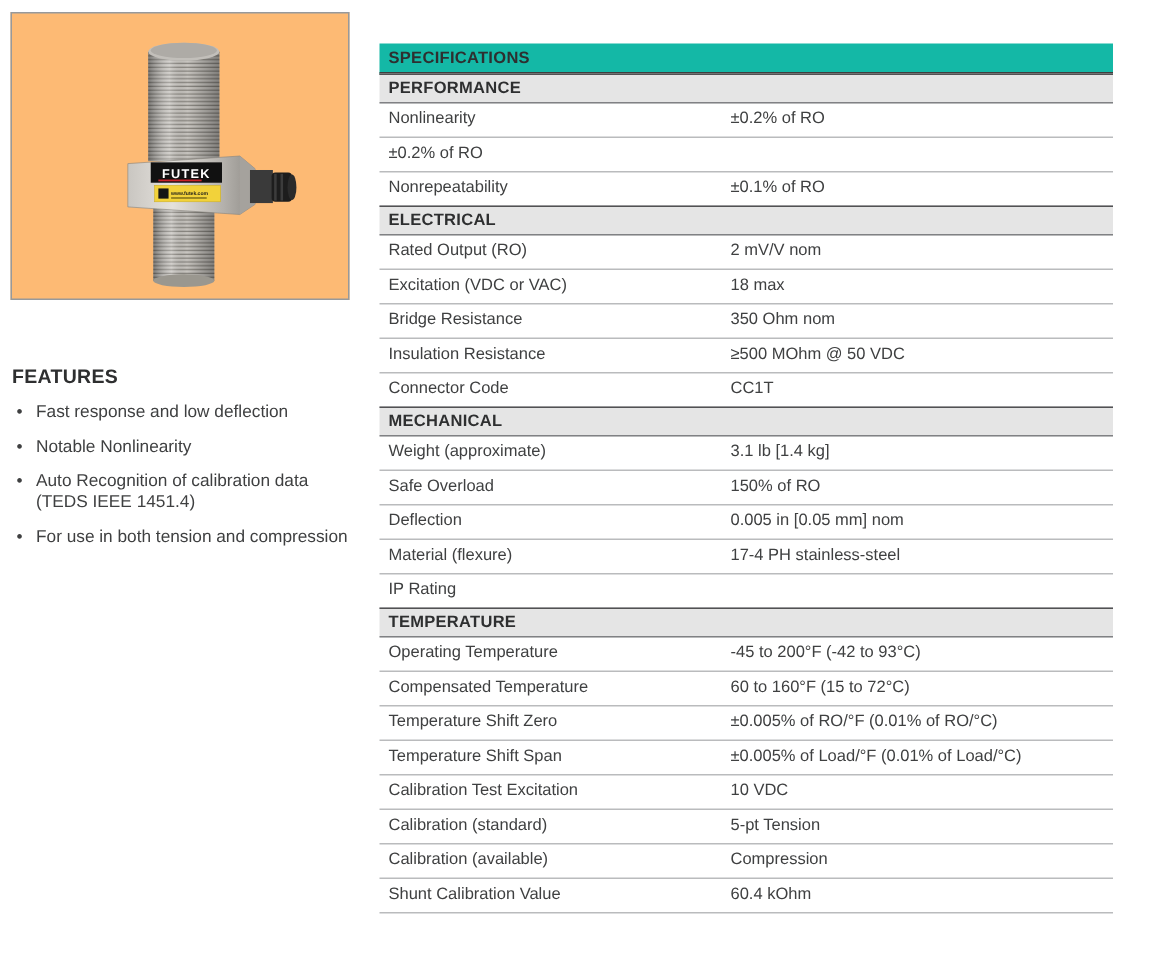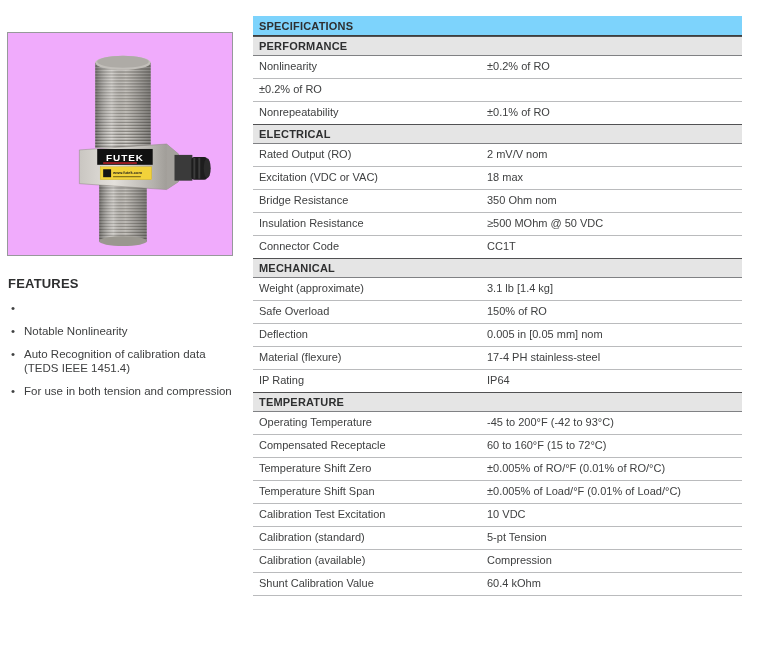--- a/index.html
+++ b/index.html
@@ -11,39 +11,37 @@
     background: #ffffff;
     font-family: "Liberation Sans", sans-serif;
     color: #3f4041;
     overflow: hidden;
   }
 
   
   .product-box {
     position: absolute;
     left: 7px; top: 8px;
-    width: 226px; height: 224px;
+    width: 226px; height: 192px;
     border: 1px solid #97999b;
-    background: #f0abfc;
-    margin-top: 24px;
+    background: #fdba74;
   }
   .product-box svg { display: block; width: 100%; height: 100%; }
 
   .features {
     position: absolute;
     left: 8px; top: 243px;
     width: 238px;
   }
   .features-title {
     font-size: 13px;
     font-weight: bold;
     color: #2e2f30;
     letter-spacing: 0.2px;
     margin-bottom: 10px;
-    margin-top: 33px;
   }
   .features ul { list-style: none; }
   .features li {
     display: flex;
     font-size: 11.5px;
     line-height: 14px;
     margin-bottom: 9px;
     color: #3f4041;
   }
   .features .bullet {
@@ -54,27 +52,28 @@
   }
   .features .feat-text { white-space: pre-line; }
 
   
   .table-col {
     position: absolute;
     left: 253px; top: 16px;
     width: 489px;
   }
   .spec-title {
-    background: #7dd3fc;
+    background: #14b8a6;
     border-bottom: 2px solid #3e3e3e;
     font-size: 11px;
     font-weight: bold;
     color: #2e2f30;
     letter-spacing: 0.2px;
     padding: 4px 6px 3px 6px;
+    margin-top: 13px;
   }
   .sec-header {
     background: #e5e5e5;
     border-top: 1px solid #515153;
     border-bottom: 1px solid #808184;
     margin-top: -1px;
     font-size: 11px;
     font-weight: bold;
     color: #2e2f30;
     letter-spacing: 0.2px;
@@ -157,20 +156,21 @@
         <rect x="106" y="144.5" width="28" height="1" fill="#6b5c12"></rect>
       </g>
     </svg>
   </div>
 
   <div class="features">
     <div class="features-title">FEATURES</div>
     <ul id="features-list">
         <li>
           <span class="bullet">•</span>
+          <span class="feat-text">Fast response and low deflection</span>
         </li>
         <li>
           <span class="bullet">•</span>
           <span class="feat-text">Notable Nonlinearity</span>
         </li>
         <li>
           <span class="bullet">•</span>
           <span class="feat-text">Auto Recognition of calibration data
 (TEDS IEEE 1451.4)</span>
         </li>
@@ -234,31 +234,30 @@
           <div class="spec-row">
             <div class="spec-label">Deflection</div>
             <div class="spec-value">0.005 in [0.05 mm] nom</div>
           </div>
           <div class="spec-row">
             <div class="spec-label">Material (flexure)</div>
             <div class="spec-value">17-4 PH stainless-steel</div>
           </div>
           <div class="spec-row">
             <div class="spec-label">IP Rating</div>
-            <div class="spec-value">IP64</div>
           </div>
         </div>
         <div class="section">
           <div class="sec-header">TEMPERATURE</div>
           <div class="spec-row">
             <div class="spec-label">Operating Temperature</div>
             <div class="spec-value">-45 to 200°F (-42 to 93°C)</div>
           </div>
           <div class="spec-row">
-            <div class="spec-label">Compensated Receptacle</div>
+            <div class="spec-label">Compensated Temperature</div>
             <div class="spec-value">60 to 160°F (15 to 72°C)</div>
           </div>
           <div class="spec-row">
             <div class="spec-label">Temperature Shift Zero</div>
             <div class="spec-value">±0.005% of RO/°F (0.01% of RO/°C)</div>
           </div>
           <div class="spec-row">
             <div class="spec-label">Temperature Shift Span</div>
             <div class="spec-value">±0.005% of Load/°F (0.01% of Load/°C)</div>
           </div>

